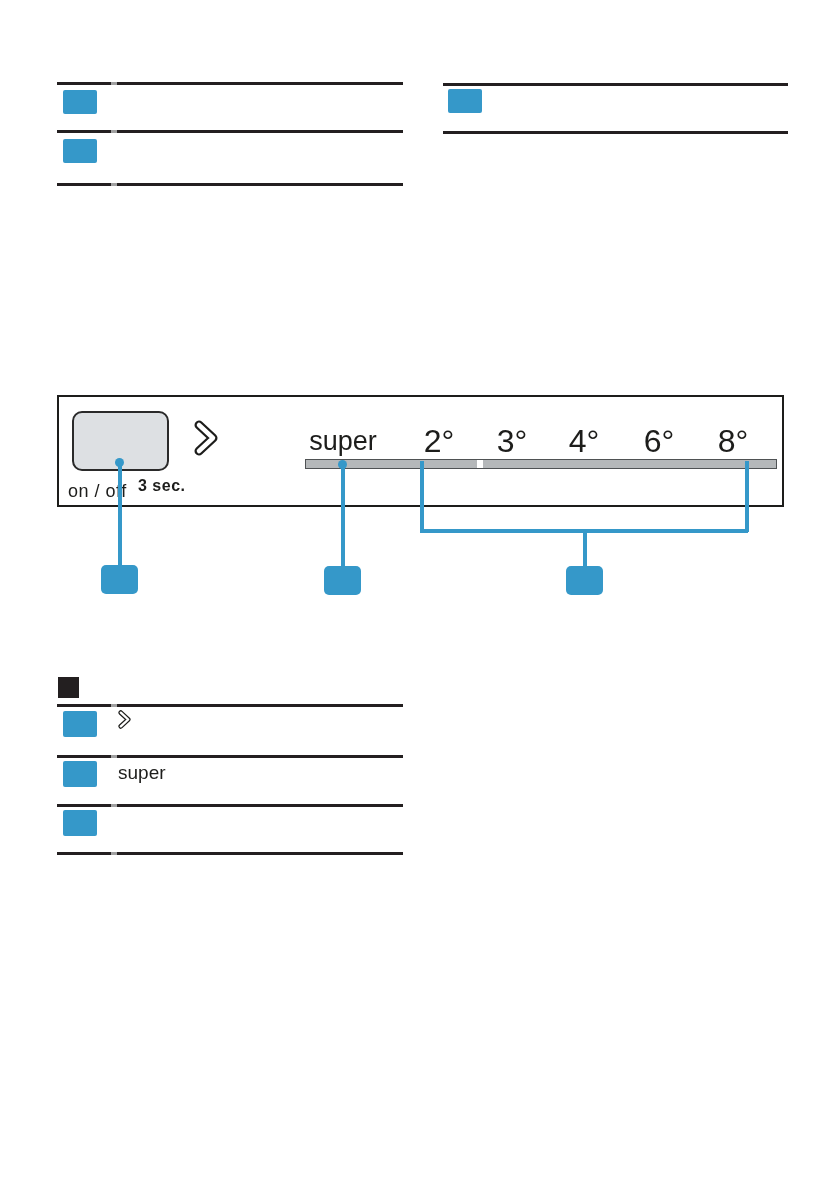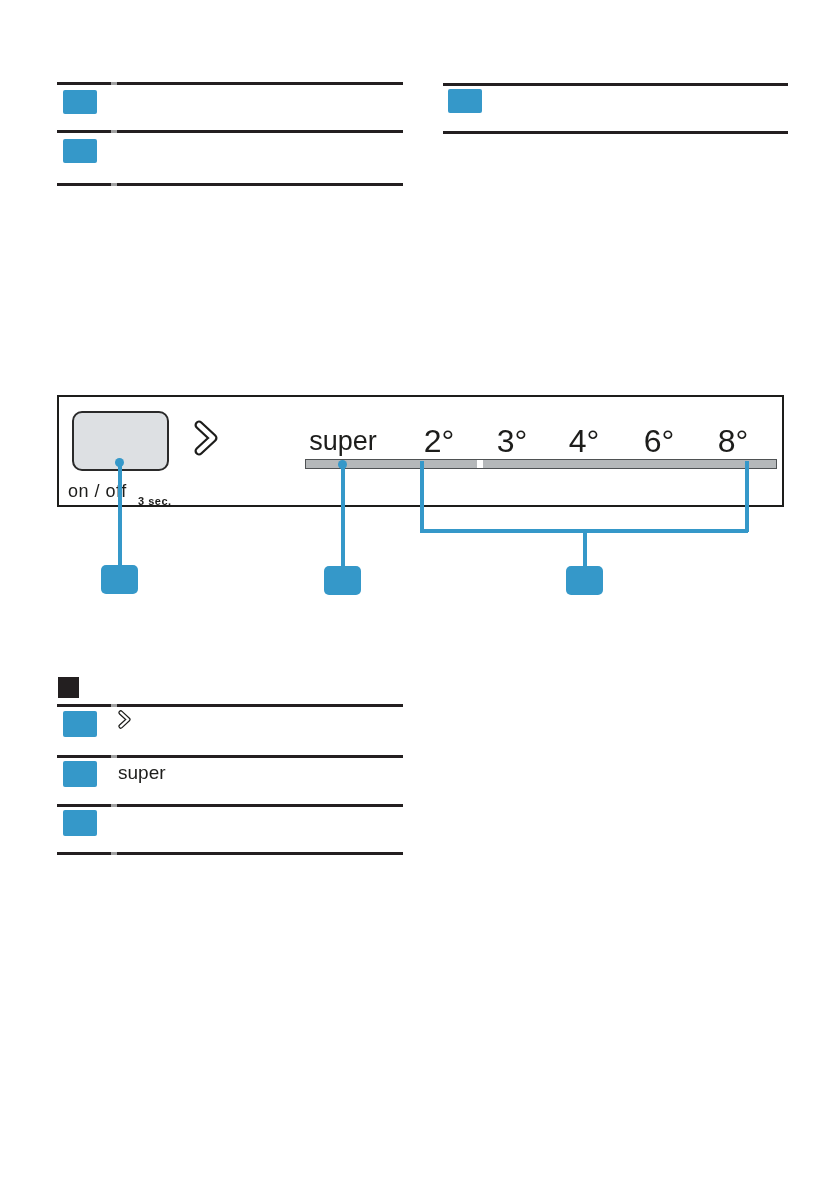--- a/index.html
+++ b/index.html
@@ -30,22 +30,22 @@
   .onoff-btn{
     position:absolute;left:13px;top:14px;width:97px;height:60px;
     background:#dde0e3;border:2px solid #2a2a2a;border-radius:10px;
     box-sizing:border-box;
   }
   .onoff-label{
     position:absolute;left:9px;top:84px;
     font-size:18px;letter-spacing:0.5px;color:#1d1d1b;white-space:nowrap;
   }
   .onoff-sub{
-    position:absolute;left:79px;top:98px;
-    font-size:11px;font-weight:bold;letter-spacing:0.5px;color:#1d1d1b;white-space:nowrap;
+    position:absolute;left:79px;top:80px;
+    font-size:16px;font-weight:bold;letter-spacing:0.5px;color:#1d1d1b;white-space:nowrap;
   }
   .super-label{
     position:absolute;top:29px;left:284px;width:0;
     font-size:27px;color:#1d1d1b;
   }
   .super-label span{display:inline-block;transform:translateX(-50%);}
   .temp-label{
     position:absolute;top:26px;width:0;
     font-size:32px;color:#1d1d1b;
   }

